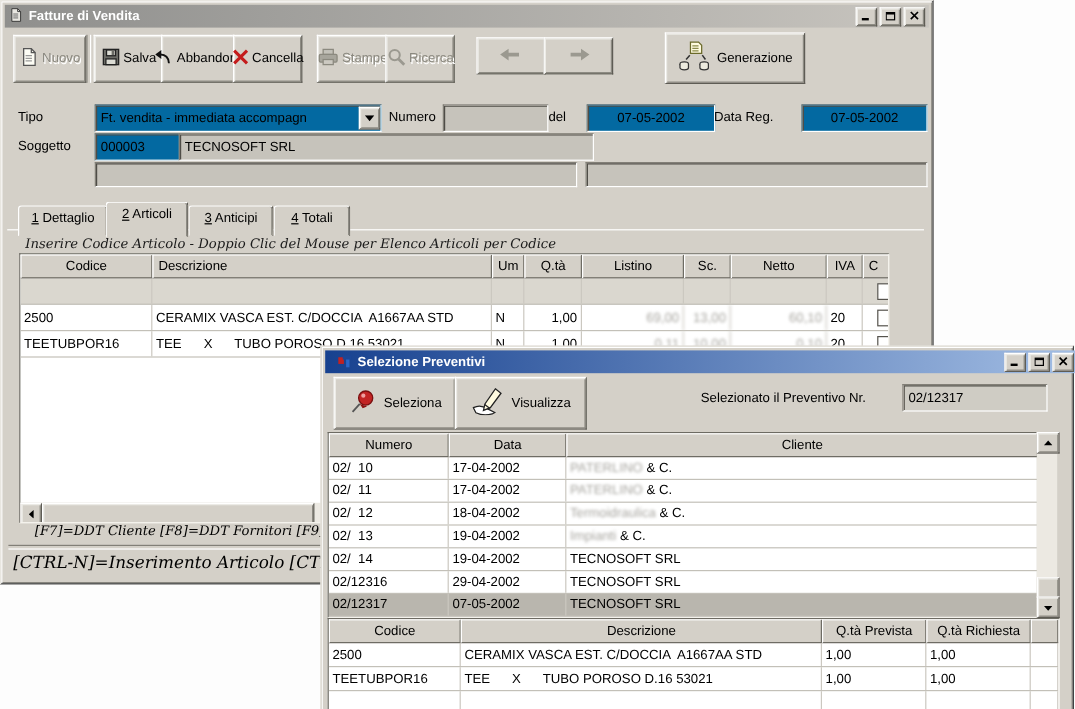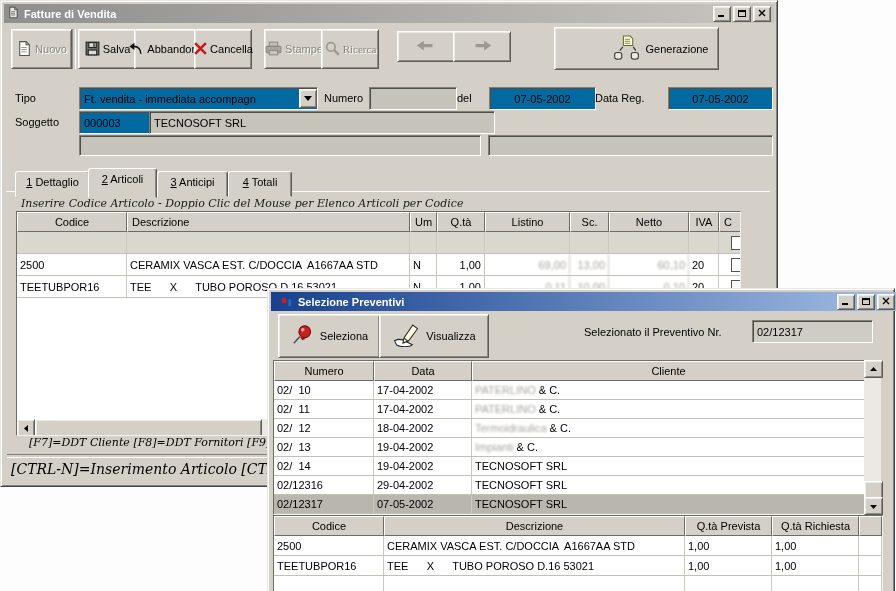--- a/index.html
+++ b/index.html
@@ -123,38 +123,38 @@
       <span class="lbl">Cancella</span>
     </div>
     <div class="tbtn raised disabled" style="left:263px;top:28px;width:57px;height:38px;">
       <span><svg width="19" height="15" viewBox="0 0 18 14">
             <rect x="5" y="1" width="8" height="4" fill="#c3c1b9" stroke="#8b897f"></rect>
             <rect x="2" y="5" width="14" height="6" rx="1" fill="#a7a59c" stroke="#8b897f"></rect>
             <rect x="5" y="9" width="8" height="4" fill="#ccc9c1" stroke="#8b897f"></rect>
           </svg></span>
       <span class="lbl">Stampe</span>
     </div>
-    <div class="tbtn raised disabled" style="left:320px;top:28px;width:56px;height:38px;font-family:Liberation Serif, serif;">
+    <div class="tbtn raised disabled" style="left:320px;top:28px;width:56px;height:38px;">
       <span><svg width="17" height="17" viewBox="0 0 16 16">
             <circle cx="6.5" cy="6.5" r="4" fill="none" stroke="#9b9990" stroke-width="1.6"></circle>
             <path d="M9.5 9.5 14 14" stroke="#9b9990" stroke-width="2.2"></path>
           </svg></span>
       <span class="lbl">Ricerca</span>
     </div>
     <div class="tbtn raised" style="left:396px;top:30px;width:56px;height:29px;">
       <span><svg width="22" height="13" viewBox="0 0 20 12">
             <path d="M8 1.5v3h8v3H8v3L1.5 6z" fill="#9b9990"></path>
           </svg></span>
     </div>
     <div class="tbtn raised" style="left:452px;top:30px;width:56px;height:29px;">
       <span><svg width="22" height="13" viewBox="0 0 20 12">
             <path d="M12 1.5v3H4v3h8v3L18.5 6z" fill="#9b9990"></path>
           </svg></span>
     </div>
-    <div class="hbtn raised" style="left:553px;top:26px;width:115px;height:41px;padding-left:48px;">
+    <div class="hbtn raised" style="left:553px;top:26px;width:115px;height:41px;">
       <span><svg width="27" height="26" viewBox="0 0 26 25">
             <path d="M10 1h6.5l2.5 2.5V10H10z" fill="#fffbe0" stroke="#6b6a2a"></path>
             <path d="M11.5 4h5M11.5 6h5M11.5 8h5" stroke="#8a8a4a"></path>
             <path d="M9.5 11.5 6.5 15M19.5 11.5l2.5 3.5" stroke="#333" stroke-width="1.2"></path>
             <ellipse cx="5" cy="18.5" rx="3.4" ry="1.6" fill="#eceade" stroke="#333"></ellipse>
             <path d="M1.6 18.5v3.2a3.4 1.6 0 0 0 6.8 0v-3.2" fill="#eceade" stroke="#333"></path>
             <ellipse cx="21" cy="18.5" rx="3.4" ry="1.6" fill="#eceade" stroke="#333"></ellipse>
             <path d="M17.6 18.5v3.2a3.4 1.6 0 0 0 6.8 0v-3.2" fill="#eceade" stroke="#333"></path>
           </svg></span>
       <span>Generazione</span>

